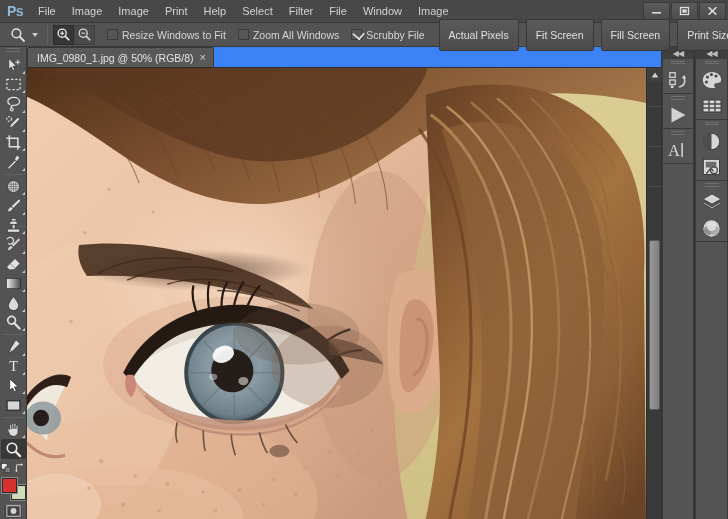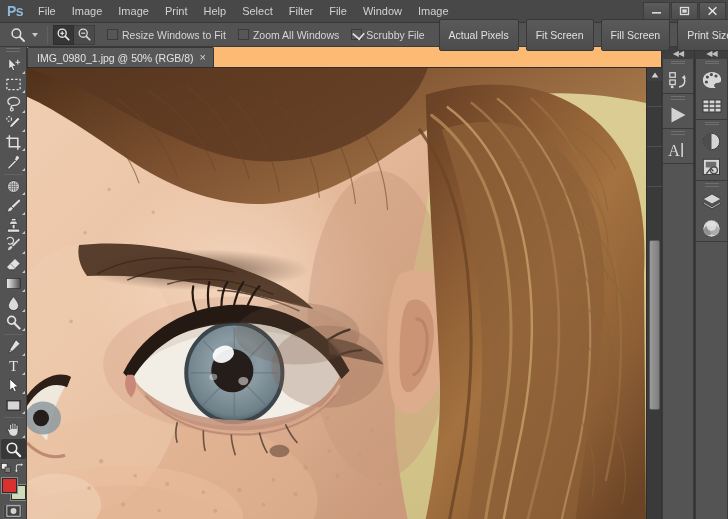--- a/index.html
+++ b/index.html
@@ -198,21 +198,21 @@
 
   
   .docarea {
     flex: 1 1 auto;
     display: flex; flex-direction: column;
     min-width: 0;
     background: #3f3f3f;
   }
   .tabstrip {
     height: 21px; flex: 0 0 21px;
-    background: #fdba74;
+    background: #3b82f6;
     display: flex; align-items: center;
     border-bottom: 1px solid #2e2e2e;
   }
   .doctab {
     height: 20px;
     display: flex; align-items: center; gap: 6px;
     padding: 0 7px 0 9px;
     background: #585858;
     border: 1px solid #373737;
     border-bottom: none;

